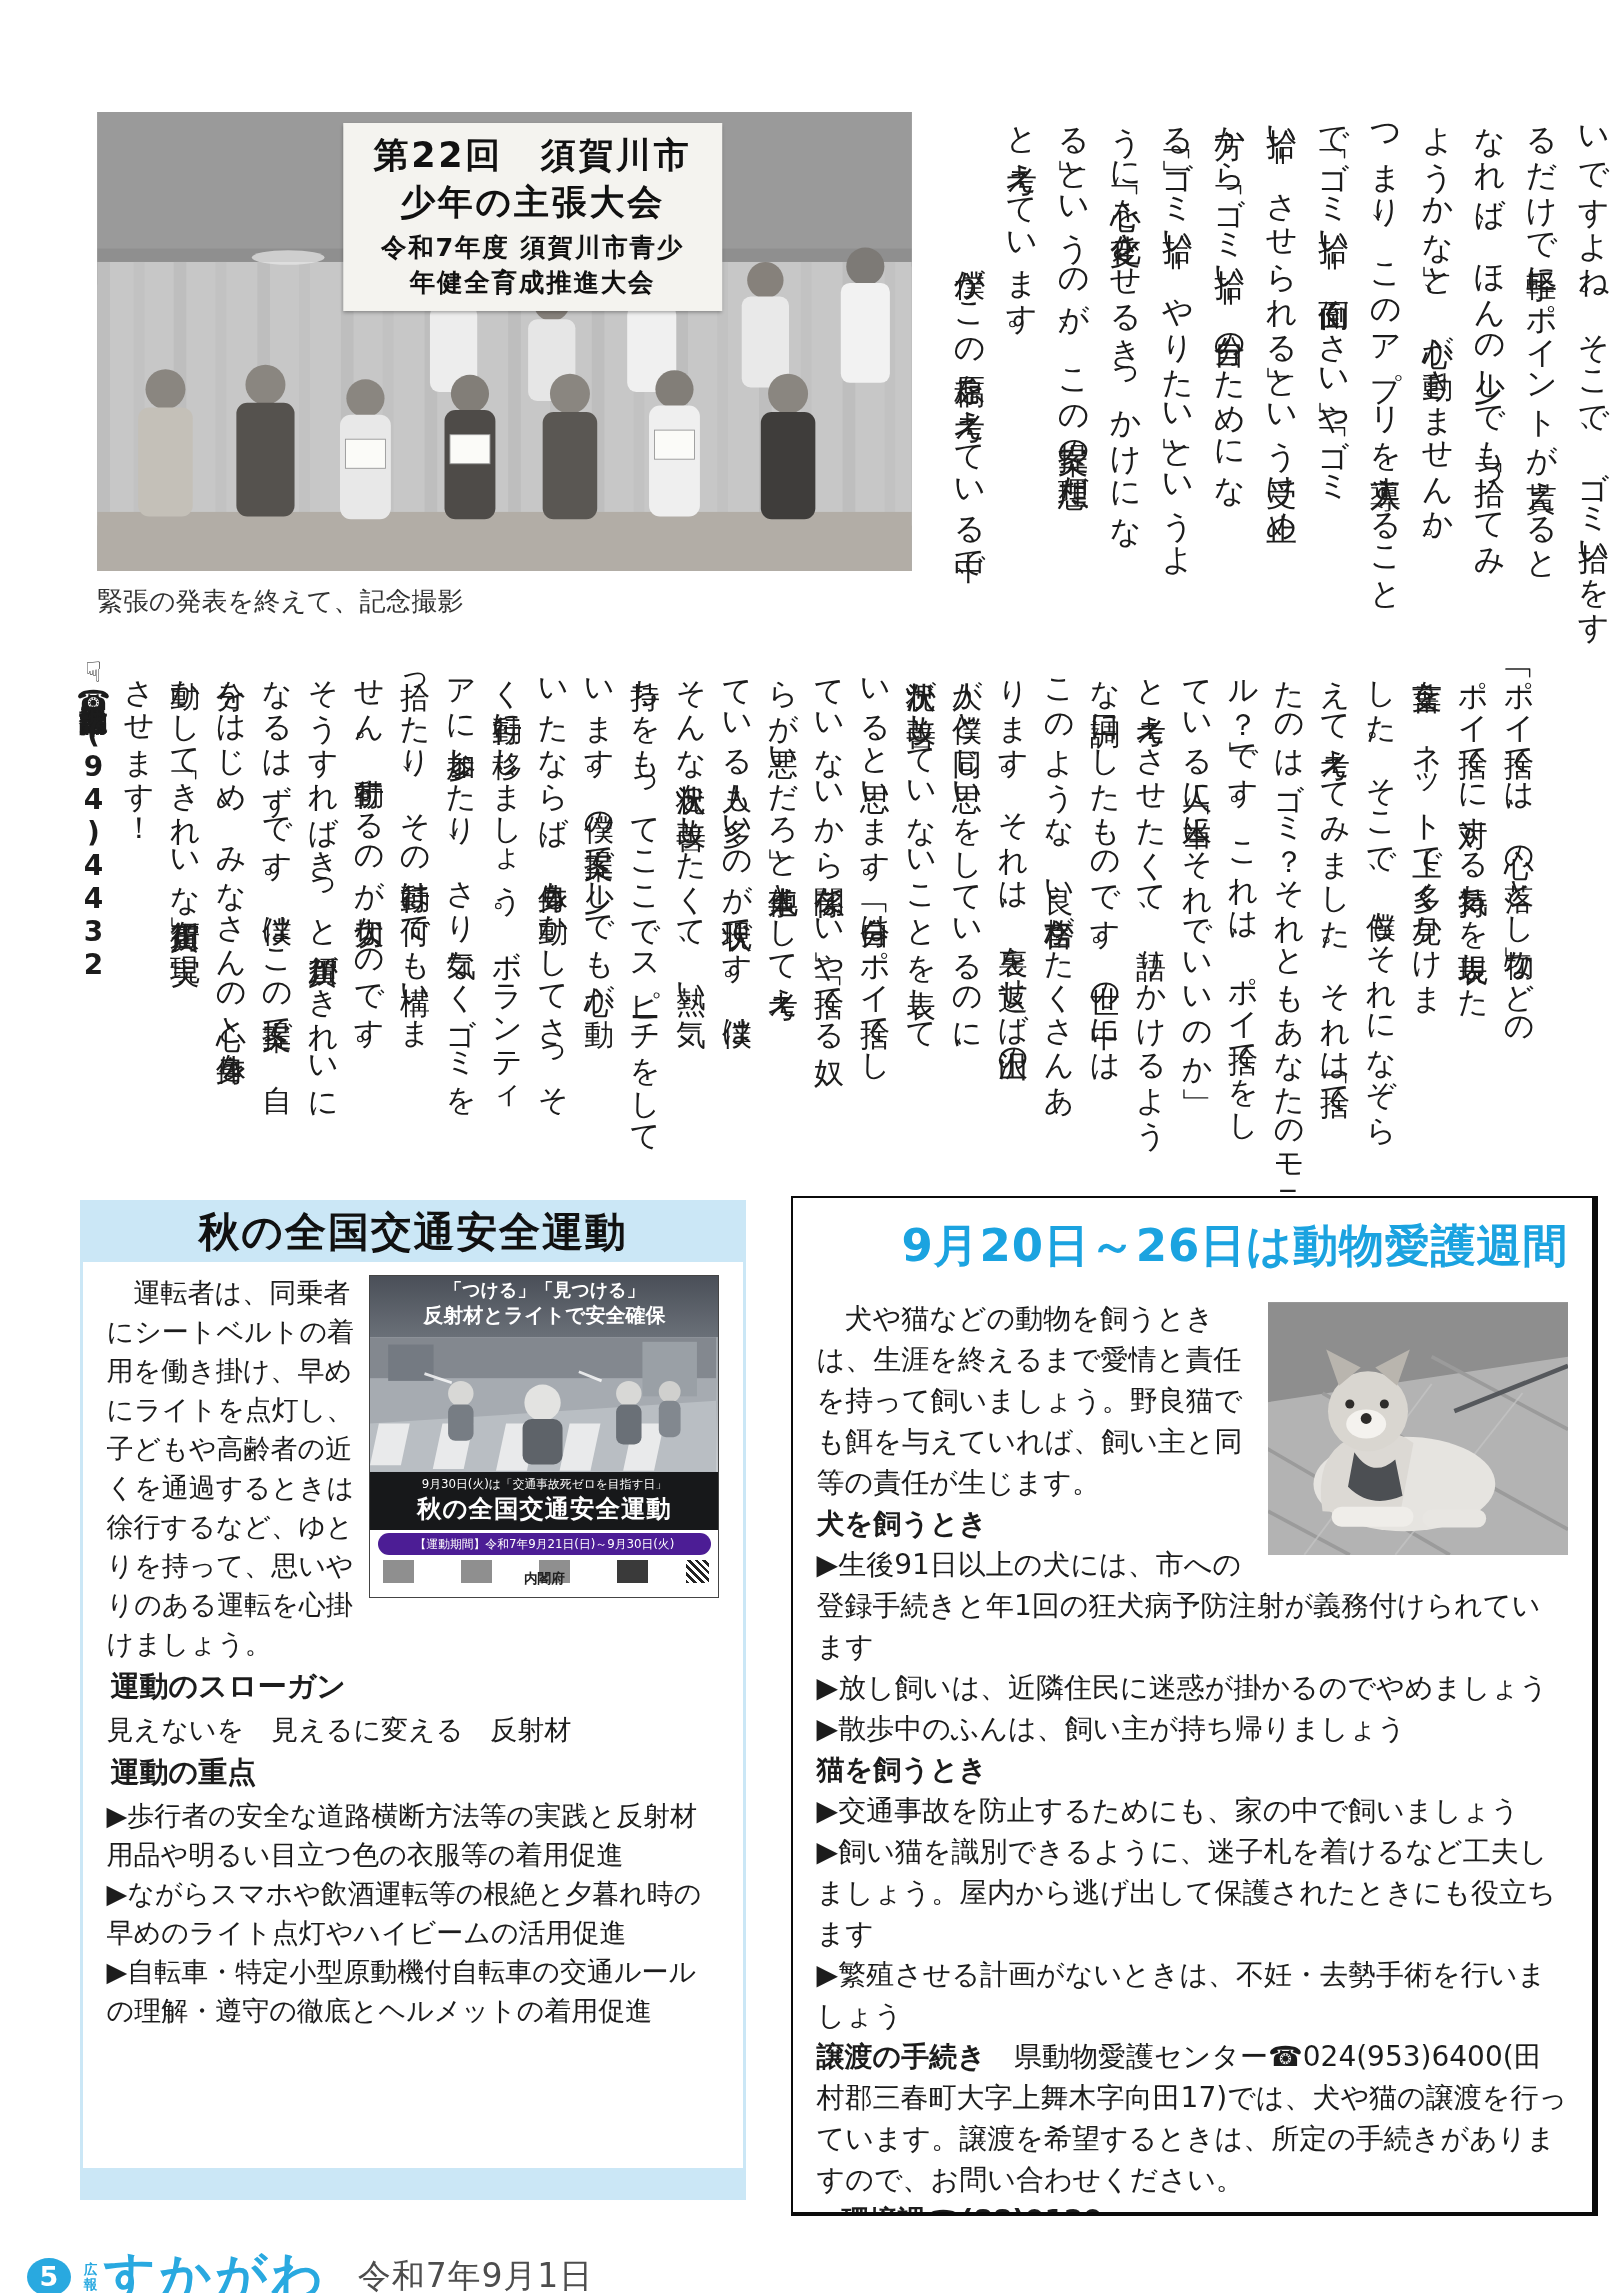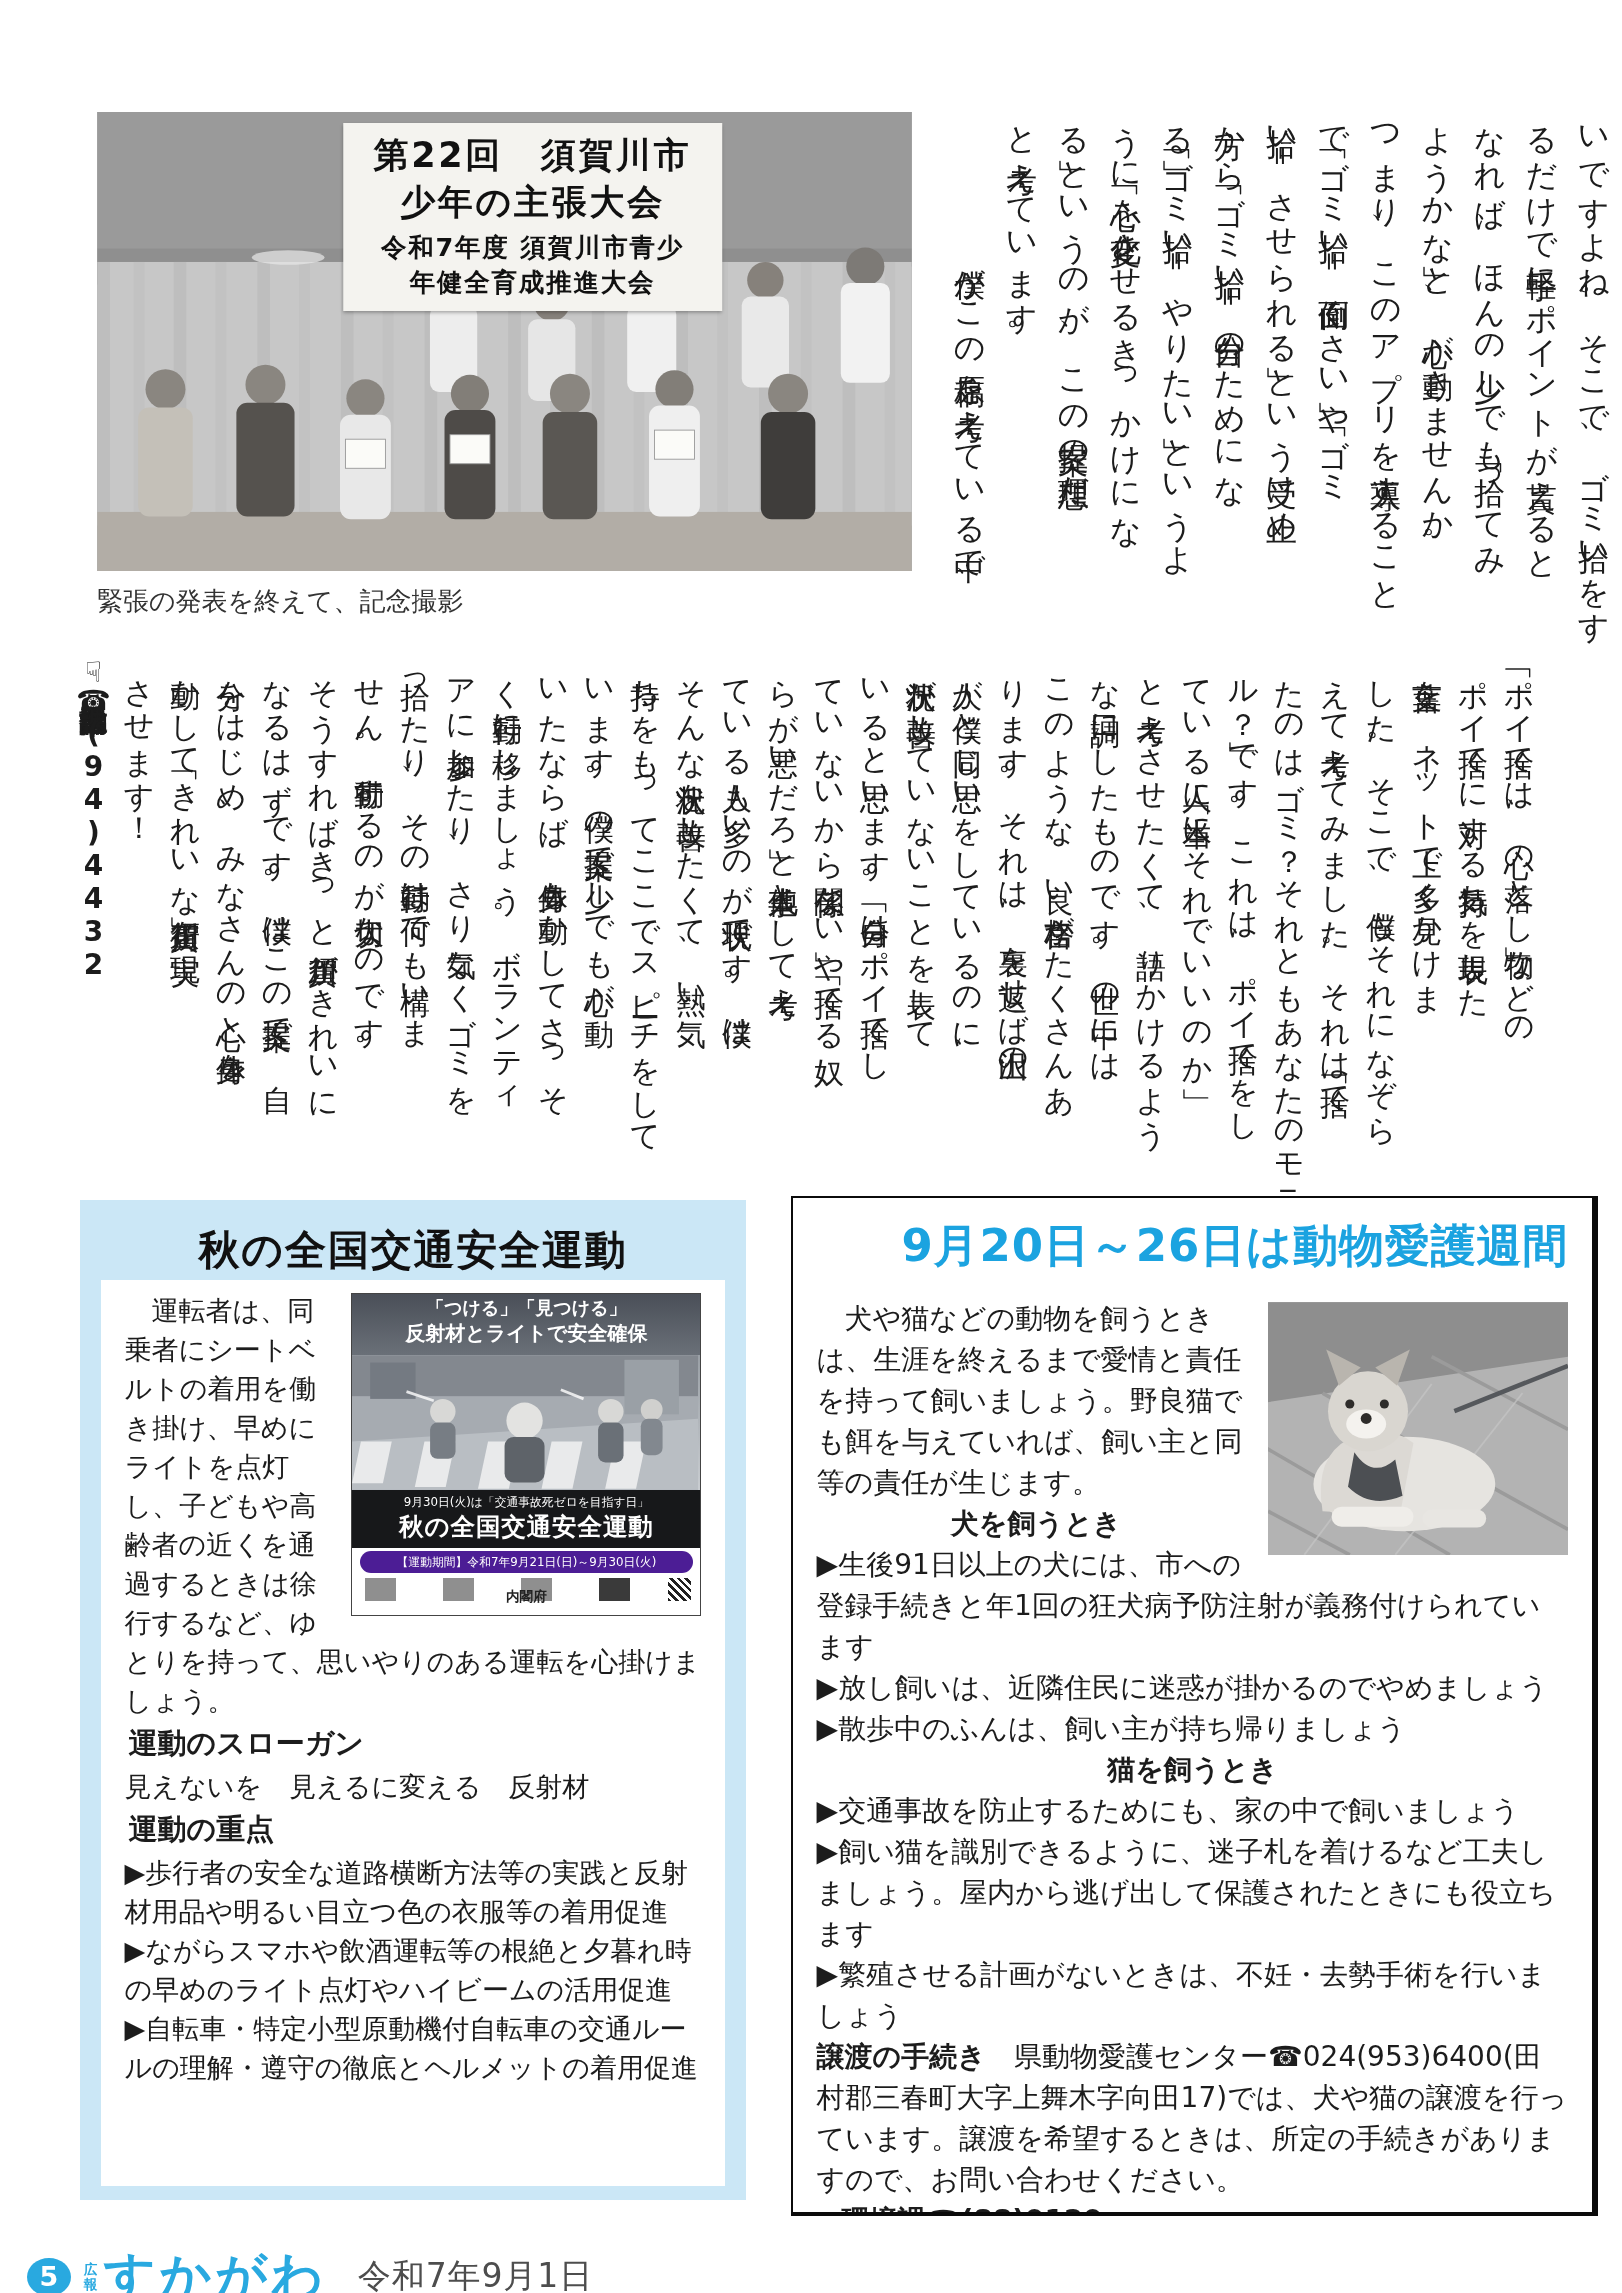--- a/index.html
+++ b/index.html
@@ -34,21 +34,21 @@
     box-shadow:0 1.8px 3.6px rgba(0,0,0,.35);
     margin-left:28px;
   }
   #banner .b1{font-size:35px;font-weight:bold;letter-spacing:2.7px;color:#111;}
   #banner .b2{font-size:25.5px;font-weight:bold;letter-spacing:1.8px;color:#111;margin-top:3.6px;}
   #photo-caption{left:97px;top:584px;font-size:26px;color:#333;}
 
   
   #traffic-box{
     left:80px;top:1200px;width:666px;height:1000px;
-    background:#cbe7f6;box-sizing:border-box;padding:21px;
+    background:#cbe7f6;box-sizing:border-box;padding:3px;
   }
   #traffic-title{
     height:59px;display:flex;align-items:center;justify-content:center;
     font-size:41px;font-weight:bold;color:#111;letter-spacing:1.8px;
   }
   #traffic-content{
     background:#fff;height:906px;box-sizing:border-box;overflow:hidden;
     padding:11px 23.6px 0 23.6px;font-size:27px;line-height:39px;color:#1c1c1c;
   }
   #traffic-content p{margin:0;}
@@ -86,21 +86,21 @@
     left:791px;top:1196px;width:807px;height:1020px;box-sizing:border-box;
     background:#fff;border:2.7px solid #0b0b0b;border-right-width:6.4px;border-bottom-width:4.5px;
     padding:12.7px 23.6px 0 23.6px;overflow:hidden;
   }
   #animal-title{
     text-align:right;color:#1ba3e0;font-size:45px;font-weight:bold;
     letter-spacing:0.9px;margin:5.5px 0 22px 0;
   }
   #animal-content{font-size:28px;line-height:41px;color:#1c1c1c;}
   #animal-content p{margin:0;}
-  #animal-content h4{margin:0;font-size:28px;line-height:41px;font-weight:bold;text-align:center;}
+  #animal-content h4{margin:0;font-size:28px;line-height:41px;font-weight:bold;}
   .a-contact{font-weight:bold;}
   #dog-photo{
     float:right;width:300px;height:253px;margin:3.6px 0 7.3px 12.7px;background:#b0b0b0;
   }
 
   
   #footer{left:27px;top:2242px;display:flex;align-items:center;}
   #page-badge{
     width:44px;height:38px;border-radius:50%;background:#29a9e0;color:#fff;
     display:flex;align-items:center;justify-content:center;

